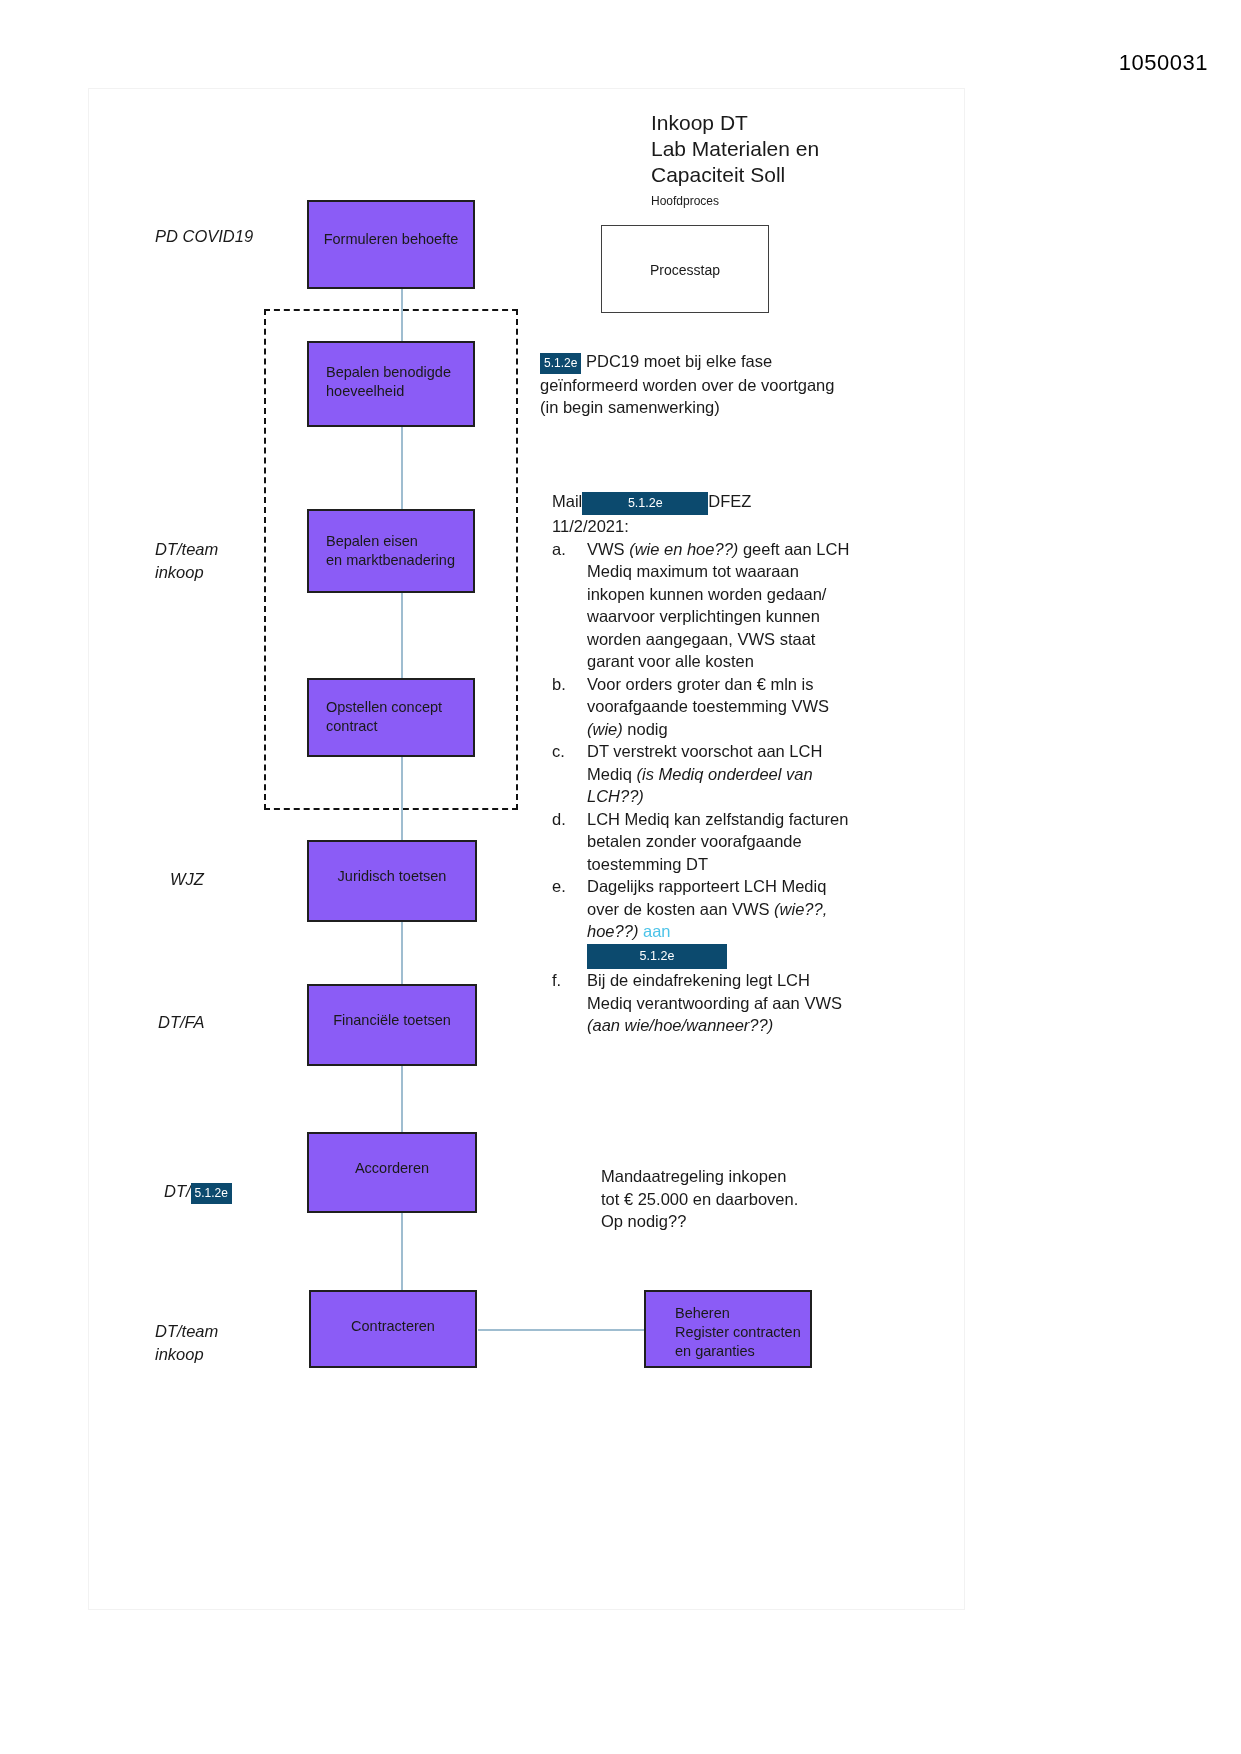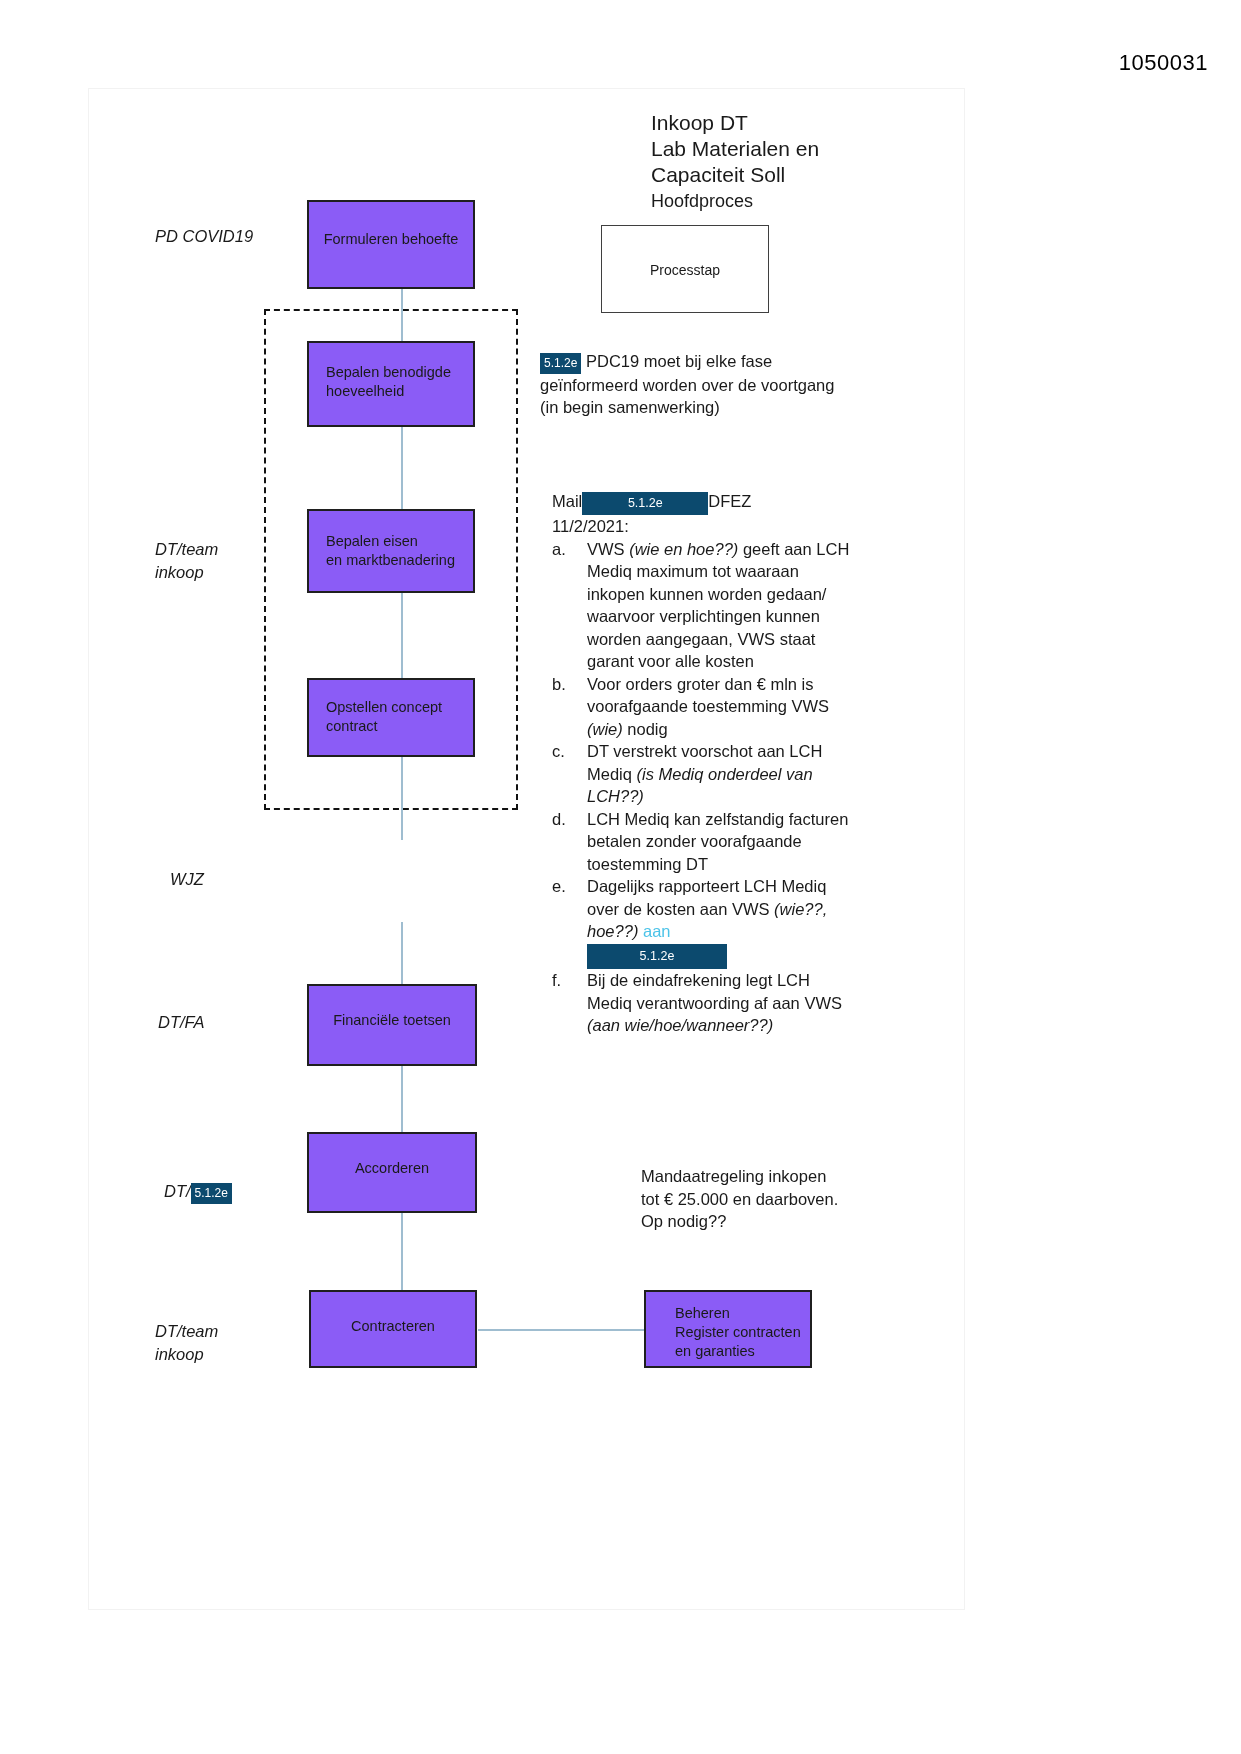--- a/index.html
+++ b/index.html
@@ -45,21 +45,21 @@
     top: 110px;
     width: 300px;
   }
   #title-block .tline {
     font-size: 21px;
     line-height: 26px;
     color: #1a1a1a;
     white-space: nowrap;
   }
   #title-block .subline {
-    font-size: 18px;
+    font-size: 12px;
     line-height: 24px;
     color: #1a1a1a;
     margin-top: 1px;
   }
   
   #legend-box {
     position: absolute;
     left: 601px;
     top: 225px;
     width: 168px;
@@ -164,21 +164,20 @@
   }
   #annot-mail {
     left: 552px;
     top: 490px;
     width: 300px;
   }
   #annot-mandaat {
     left: 601px;
     top: 1165px;
     width: 260px;
-    margin-left: 40px;
   }
   
   ol.alpha {
     list-style: none;
     margin: 0;
     padding: 0;
   }
   ol.alpha > li {
     position: relative;
     padding-left: 35px;
@@ -248,20 +247,23 @@
   <div class="pbox" style="left:307px; top:509px; width:168px; height:84px;">
     <div class="ptext" style="top:21px;">Bepalen eisen</div>
     <div class="ptext" style="top:40px;">en marktbenadering</div>
   </div>
 
   <div class="pbox" style="left:307px; top:678px; width:168px; height:79px;">
     <div class="ptext" style="top:18px;">Opstellen concept</div>
     <div class="ptext" style="top:37px;">contract</div>
   </div>
 
+  <div class="pbox center" style="left:307px; top:840px; width:170px; height:82px;">
+    <div class="ptext" style="top:25px;">Juridisch toetsen</div>
+  </div>
 
   <div class="pbox center" style="left:307px; top:984px; width:170px; height:82px;">
     <div class="ptext" style="top:25px;">Financiële toetsen</div>
   </div>
 
   <div class="pbox center" style="left:307px; top:1132px; width:170px; height:81px;">
     <div class="ptext" style="top:25px;">Accorderen</div>
   </div>
 
   <div class="pbox center" style="left:309px; top:1290px; width:168px; height:78px;">

